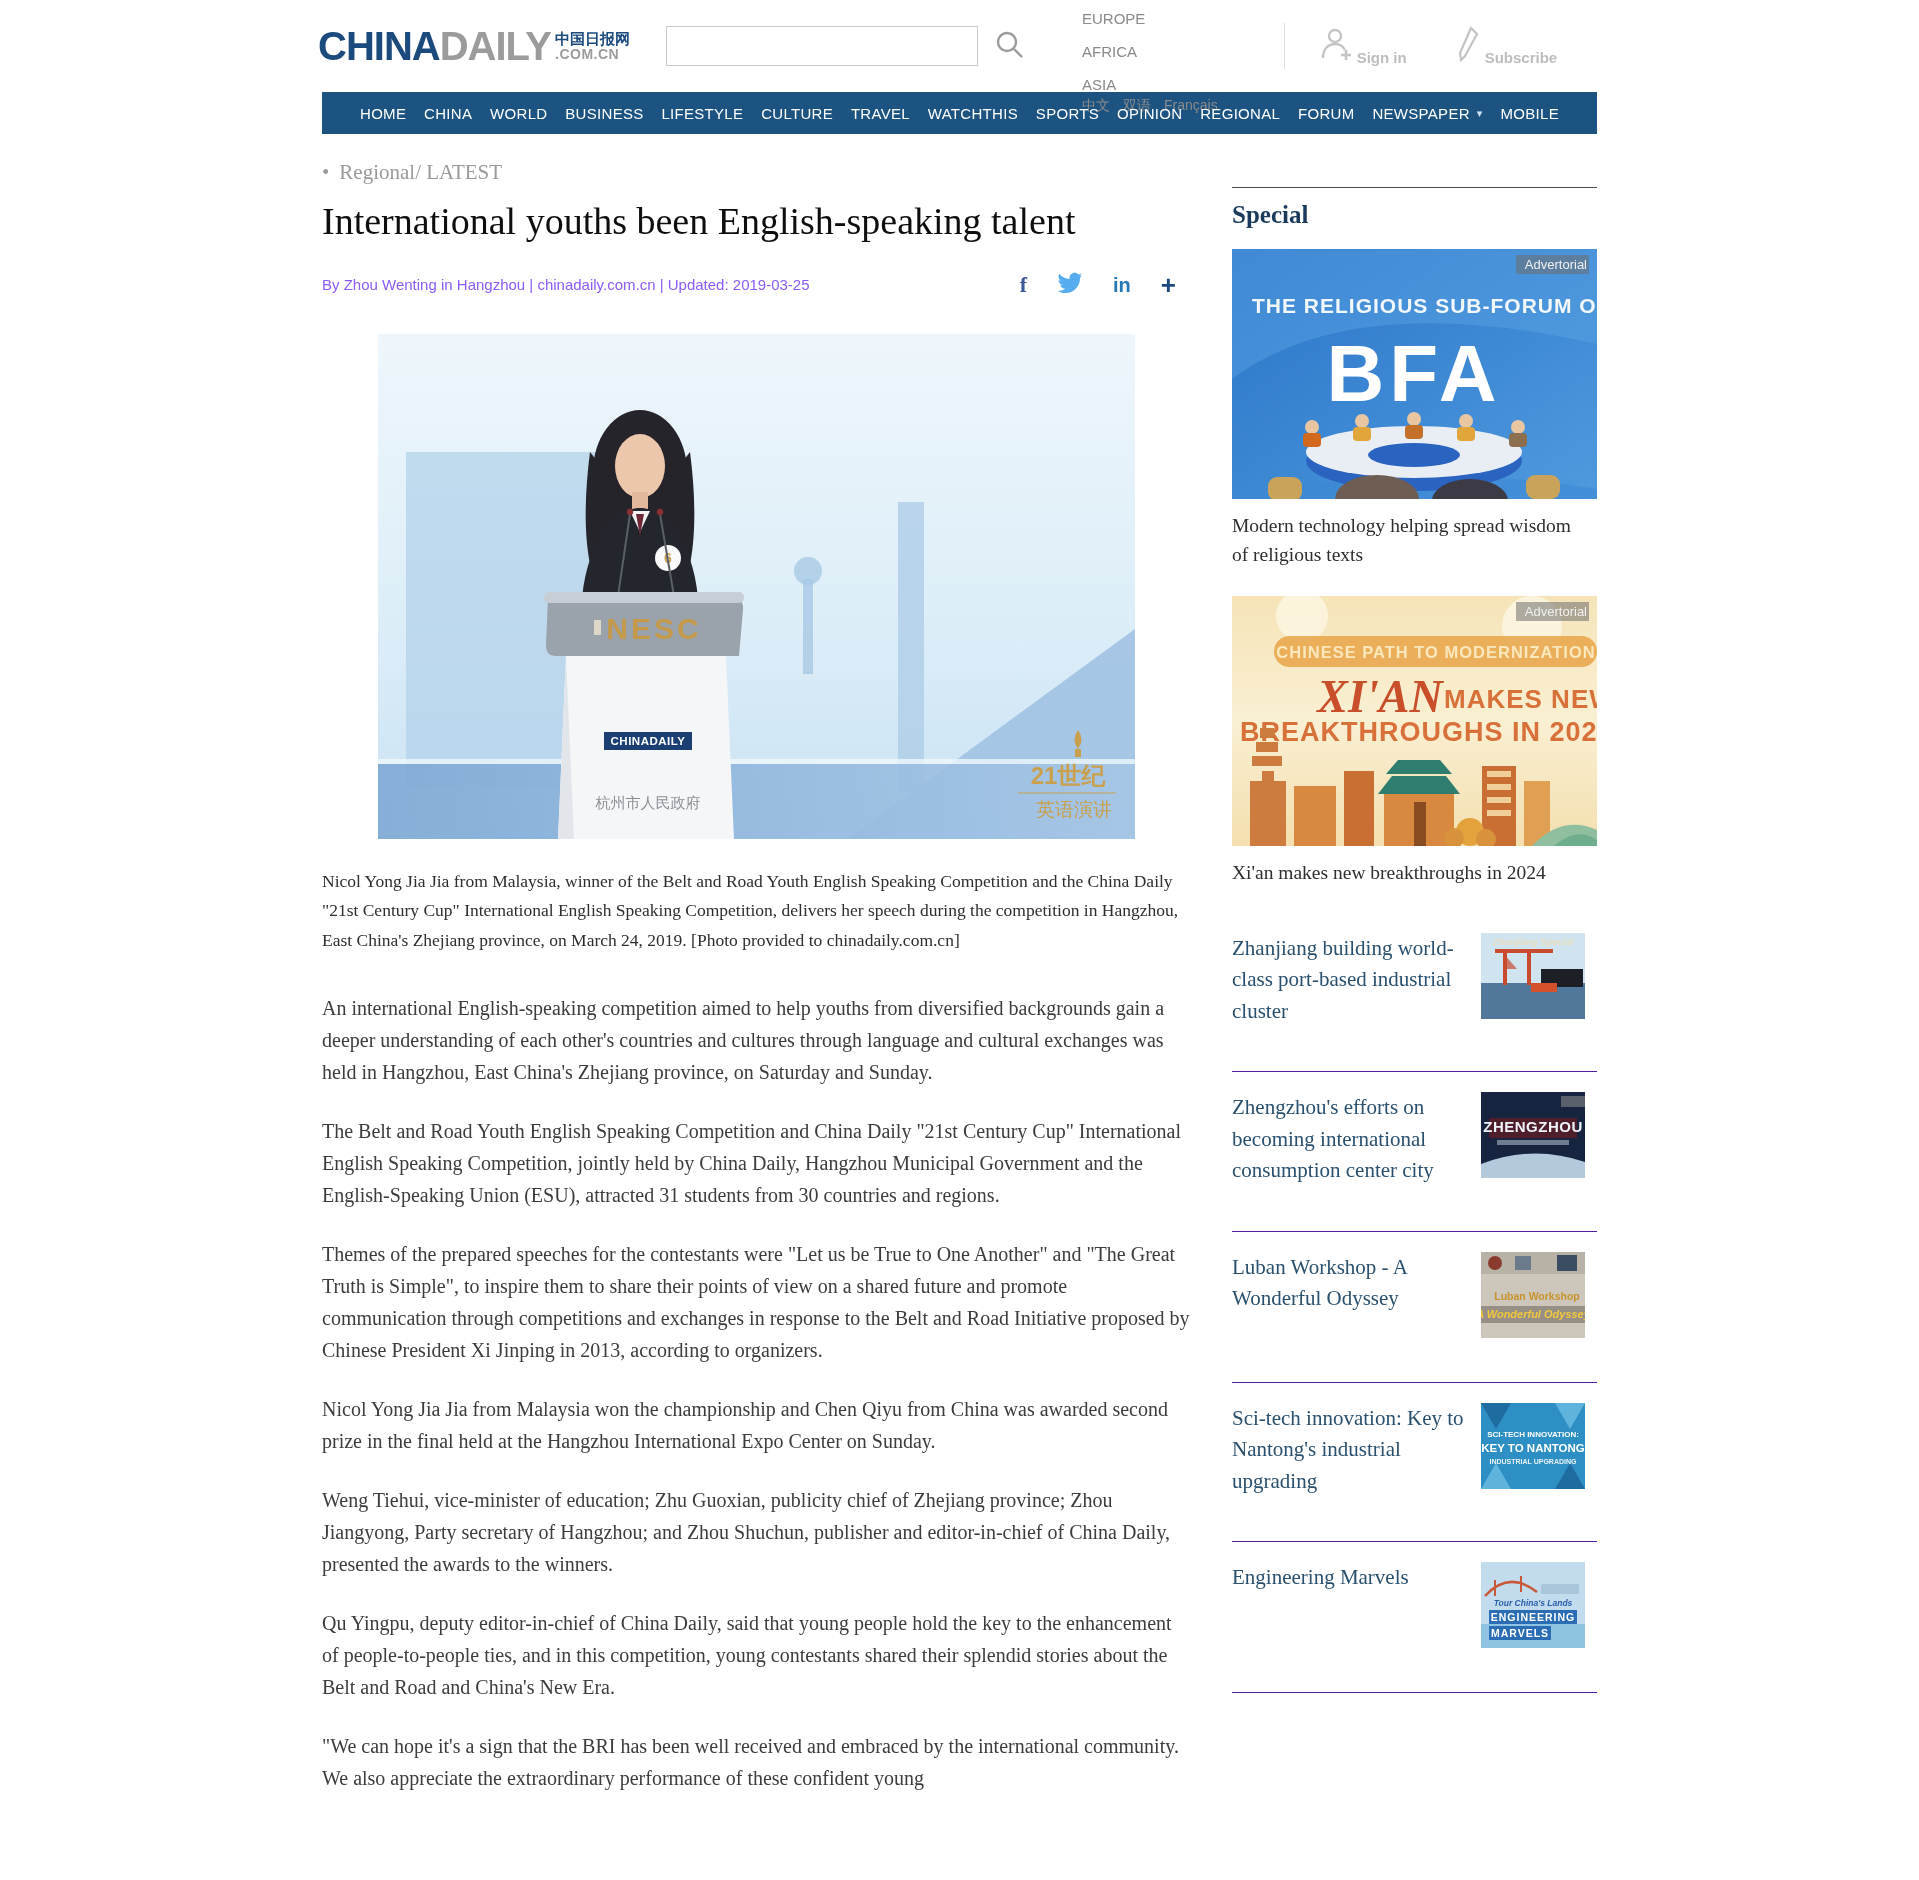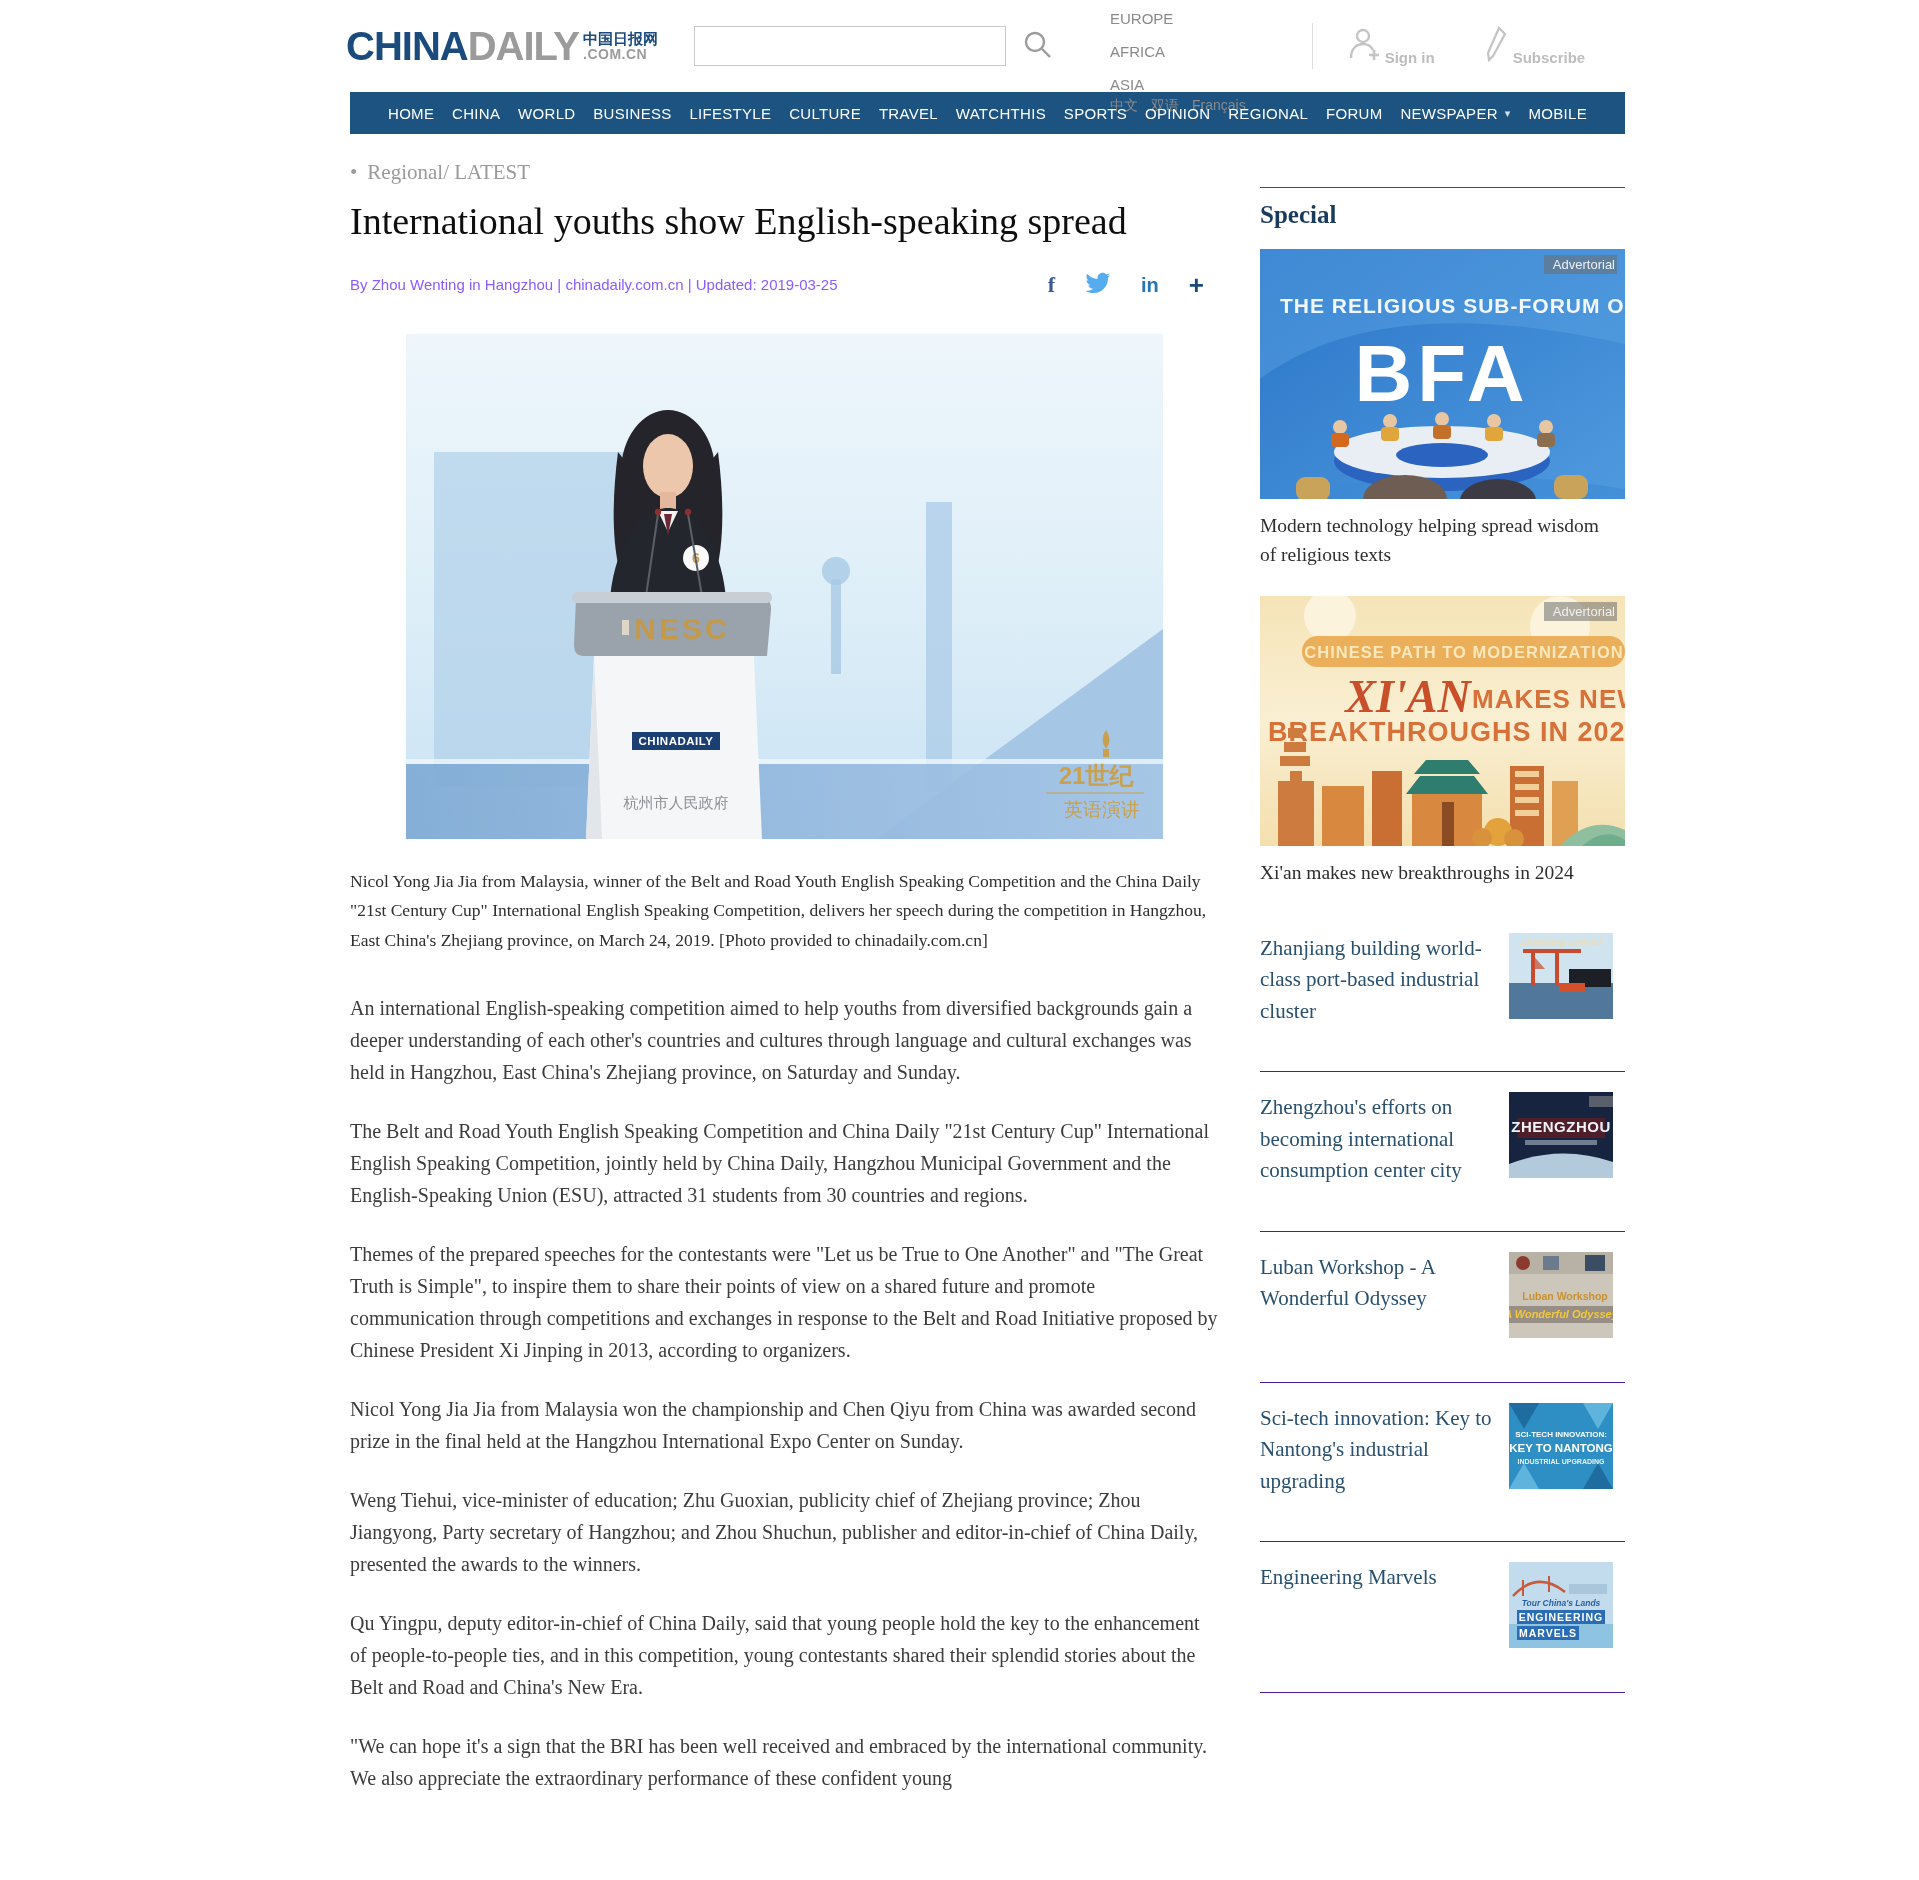--- a/index.html
+++ b/index.html
@@ -1,17 +1,17 @@
 <!DOCTYPE html>
 <html><head>
 <meta charset="utf-8">
 <style>
   * { margin:0; padding:0; box-sizing:border-box; }
   body { background:#fff; font-family:"Liberation Sans", sans-serif; }
-  .page { position:relative; width:1919px; height:1880px; background:#fff; overflow:hidden;padding-left:28px; }
+  .page { position:relative; width:1919px; height:1880px; background:#fff; overflow:hidden; }
 
   
   .header { height:92px; display:flex; align-items:center; padding-left:318px; }
   .logo { display:flex; align-items:center; cursor:pointer; }
   .logo-china { font-size:40px; font-weight:800; color:#1b4a7c; letter-spacing:-1px; }
   .logo-daily { font-size:40px; font-weight:800; color:#9b9b9b; letter-spacing:-1px; }
   .logo-right { display:flex; flex-direction:column; margin-left:4px; line-height:1.05; }
   .logo-cn { font-size:15px; font-weight:700; color:#1b4a7c; }
   .logo-domain { font-size:14px; font-weight:800; color:#9b9b9b; letter-spacing:.5px; }
   .search-box { margin-left:36px; width:312px; height:40px; border:1px solid #c9c9c9; font-size:16px; padding:0 10px; color:#444; outline:none; }
@@ -143,21 +143,21 @@
     <span class="nav-item">MOBILE</span>
   </div>
 
   <div class="content">
 
     <div class="main">
       <div class="breadcrumb">
         <span>•</span>
         <span class="crumb">Regional/ LATEST</span>
       </div>
-      <h1 class="article-title">International youths show English-speaking spread</h1>
+      <h1 class="article-title">International youths been English-speaking talent</h1>
       <div class="byline-row">
         <span class="byline">By Zhou Wenting in Hangzhou | chinadaily.com.cn | Updated: 2019-03-25</span>
         <span class="social">
           <span class="soc soc-f">f</span>
           <span class="soc">
             <svg width="26" height="22" viewBox="0 0 26 22">
                 <path d="M25,3.2 c-0.9,0.4-1.8,0.65-2.8,0.8 c1-0.6,1.8-1.6,2.2-2.7 c-1,0.55-2,0.95-3.1,1.15 C20.4,1.45 19.1,0.8 17.6,0.8 c-2.8,0-5.1,2.3-5.1,5.1 c0,0.4,0.05,0.8,0.13,1.2 C8.4,6.9 4.7,4.9 2.2,1.85 C1.75,2.6 1.5,3.5 1.5,4.4 c0,1.8 0.9,3.35 2.3,4.25 C3,8.6 2.2,8.4 1.5,8 v0.05 c0,2.5 1.75,4.55 4.1,5 c-0.4,0.1-0.9,0.18-1.35,0.18 c-0.33,0-0.65-0.03-0.96-0.09 c0.65,2 2.55,3.5 4.8,3.55 c-1.75,1.35-3.95,2.18-6.35,2.18 c-0.4,0-0.8-0.02-1.24-0.07 c2.3,1.45 5,2.3 7.9,2.3 c9.45,0 14.6-7.8 14.6-14.6 l-0.02-0.66 C23.5,5.1 24.35,4.2 25,3.2 Z" fill="#55acee"></path>
               </svg>
           </span>
           <span class="soc soc-in">in</span>

